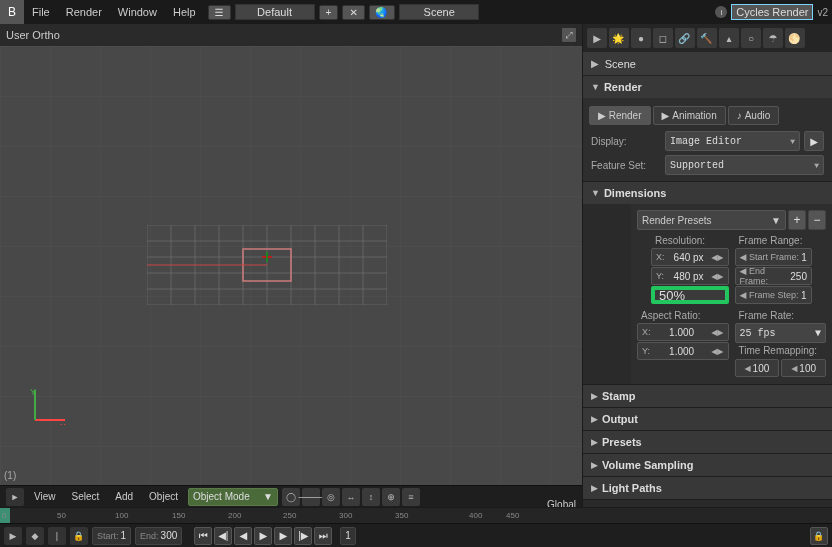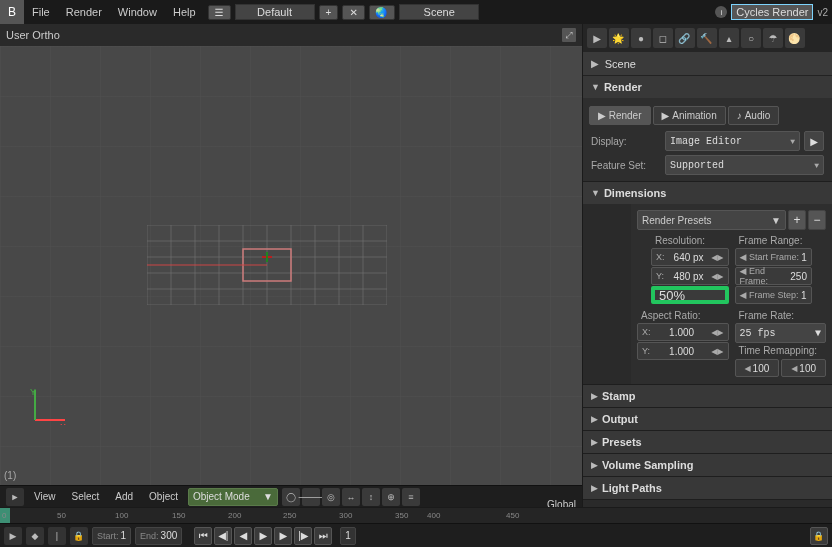--- a/index.html
+++ b/index.html
@@ -866,21 +866,21 @@
     <div class="ruler-green-bar"></div>
     <div style="position:absolute;top:0;left:0;right:0;bottom:0;display:flex;align-items:center;">
       <span style="position:absolute;left:2px;font-size:8px;color:#888;">0</span>
       <span style="position:absolute;left:57px;font-size:8px;color:#888;">50</span>
       <span style="position:absolute;left:115px;font-size:8px;color:#888;">100</span>
       <span style="position:absolute;left:172px;font-size:8px;color:#888;">150</span>
       <span style="position:absolute;left:228px;font-size:8px;color:#888;">200</span>
       <span style="position:absolute;left:283px;font-size:8px;color:#888;">250</span>
       <span style="position:absolute;left:339px;font-size:8px;color:#888;">300</span>
       <span style="position:absolute;left:395px;font-size:8px;color:#888;">350</span>
-      <span style="position:absolute;left:427px;font-size:8px;color:#888;">400</span>
+      <span style="position:absolute;left:469px;font-size:8px;color:#888;">400</span>
       <span style="position:absolute;left:506px;font-size:8px;color:#888;">450</span>
     </div>
   </div>
 
   <div class="status-bar">
     <div class="status-icon">▶</div>
     <div class="status-icon">◆</div>
     <div class="status-icon">|</div>
     <div class="status-icon">🔒</div>
 

